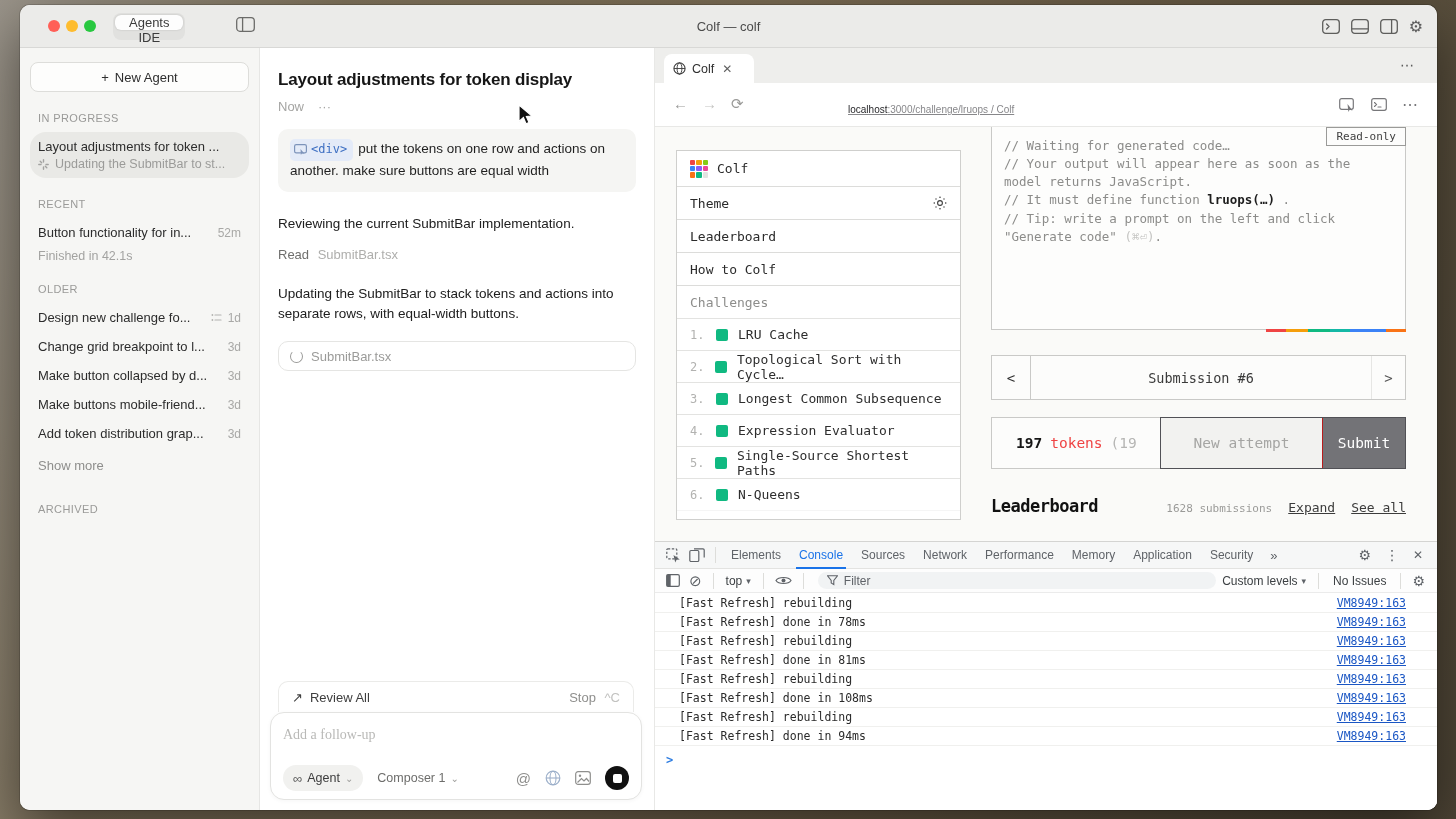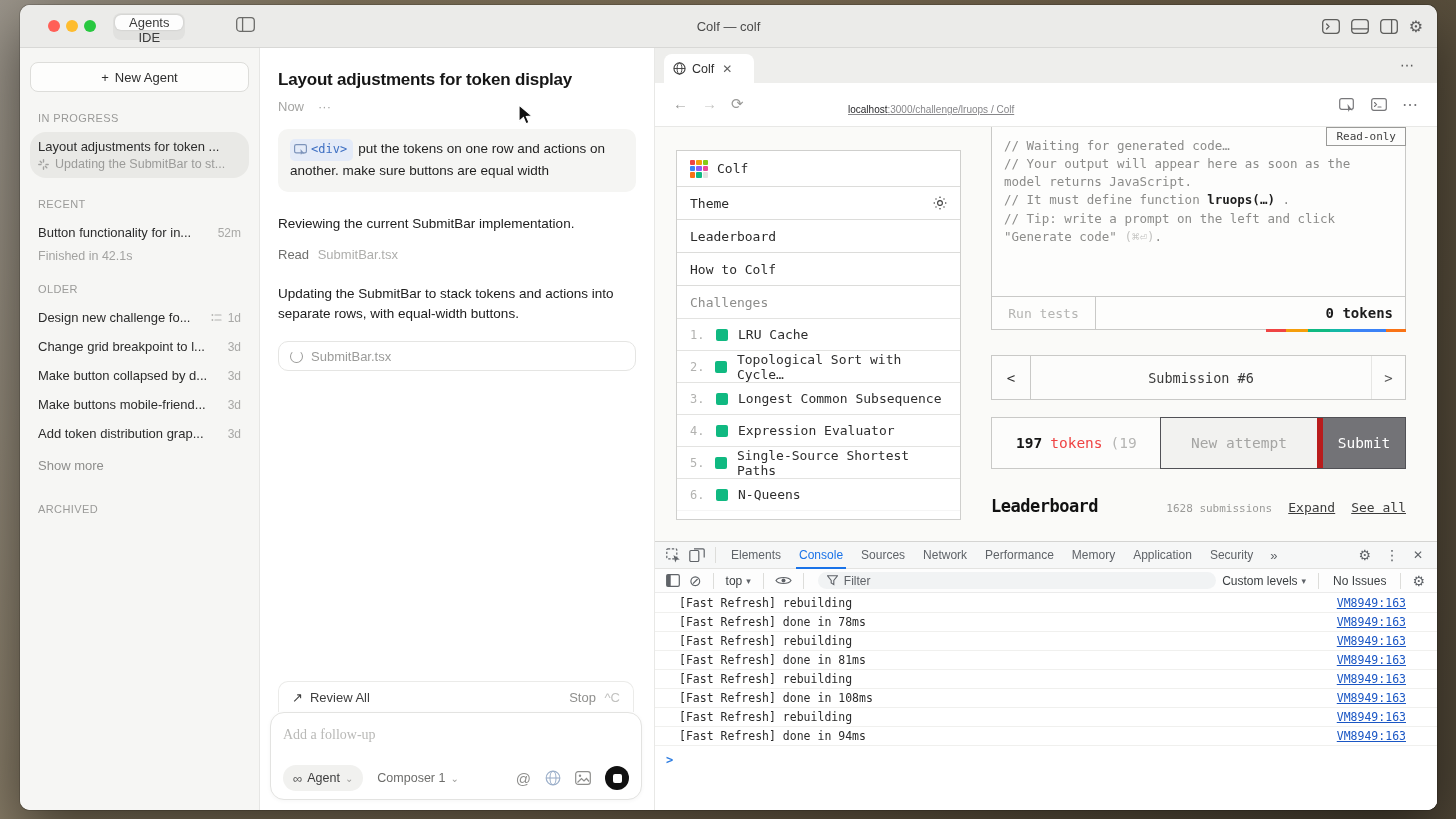--- a/index.html
+++ b/index.html
@@ -142,21 +142,21 @@
   .attempt-row { position:absolute; left:336px; top:290px; width:415px; height:52px;
                  font-family:"DejaVu Sans Mono",monospace; }
   .tok-box { position:absolute; left:0; top:0; width:176px; height:52px; border:1px solid #c9c9c7;
              background:#fcfcfb; display:flex; align-items:center; padding-left:24px; overflow:hidden;
              font-size:14.5px; white-space:nowrap; }
   .tok-box b { color:#161616; font-weight:700; } .tok-box .u { color:#ef4444; margin-left:8px; }
   .tok-box .trunc { color:#b5b5b3; margin-left:8px; }
   .btn-group { position:absolute; left:169px; top:0; right:0; height:52px; display:flex;
                border:1px solid #515156; }
   .new-attempt { flex:1; background:#f2f2f0; color:#a5a5a3; display:flex; align-items:center;
-                 justify-content:center; font-size:14.5px; border-right:6px solid #b91c1c; }
+                 justify-content:center; font-size:14.5px; border-right:1px solid #b91c1c; }
   .submit { width:82px; background:#737377; color:#fff; display:flex; align-items:center;
             justify-content:center; font-size:14.5px; }
 
   .lb-row { position:absolute; left:336px; top:369px; width:415px; display:flex; align-items:baseline;
             font-family:"DejaVu Sans Mono",monospace; }
   .lb-title { font-size:17px; font-weight:700; color:#111; letter-spacing:-.5px; }
   .lb-sp { flex:1; }
   .lb-count { font-size:11px; color:#9a9a98; }
   .lb-link { font-size:13px; color:#3c3c3c; text-decoration:underline; margin-left:16px; }
 
@@ -494,24 +494,20 @@
         </div>
 
         <div class="code-panel">
           <div class="readonly">Read-only</div>
           <div class="code-body">
             <div>// Waiting for generated code…</div>
             <div>// Your output will appear here as soon as the model returns JavaScript.</div>
             <div><span>// It must define function </span><span class="fn">lruops(…)</span><span> .</span></div>
             <div><span>// Tip: write a prompt on the left and click "Generate code" </span><span class="kbd">(⌘⏎)</span><span>.</span></div>
           </div>
-          <div class="code-footer">
-            <div class="run-tests">Run tests</div>
-            <div class="tok-count">0 tokens</div>
-          </div>
           <div class="rainbow"></div>
         </div>
 
         <div class="sub-nav">
           <div class="sub-prev">&lt;</div>
           <div class="sub-label">Submission #6</div>
           <div class="sub-next">&gt;</div>
         </div>
 
         <div class="attempt-row">

